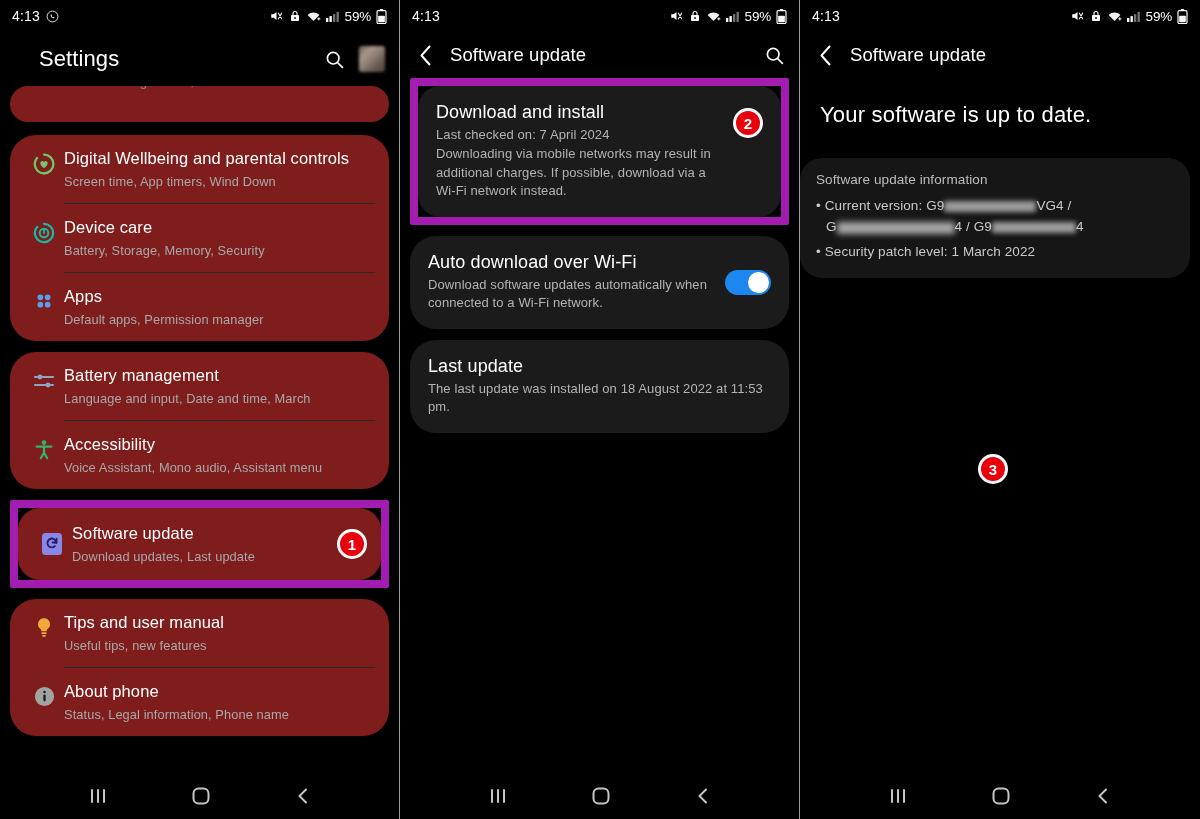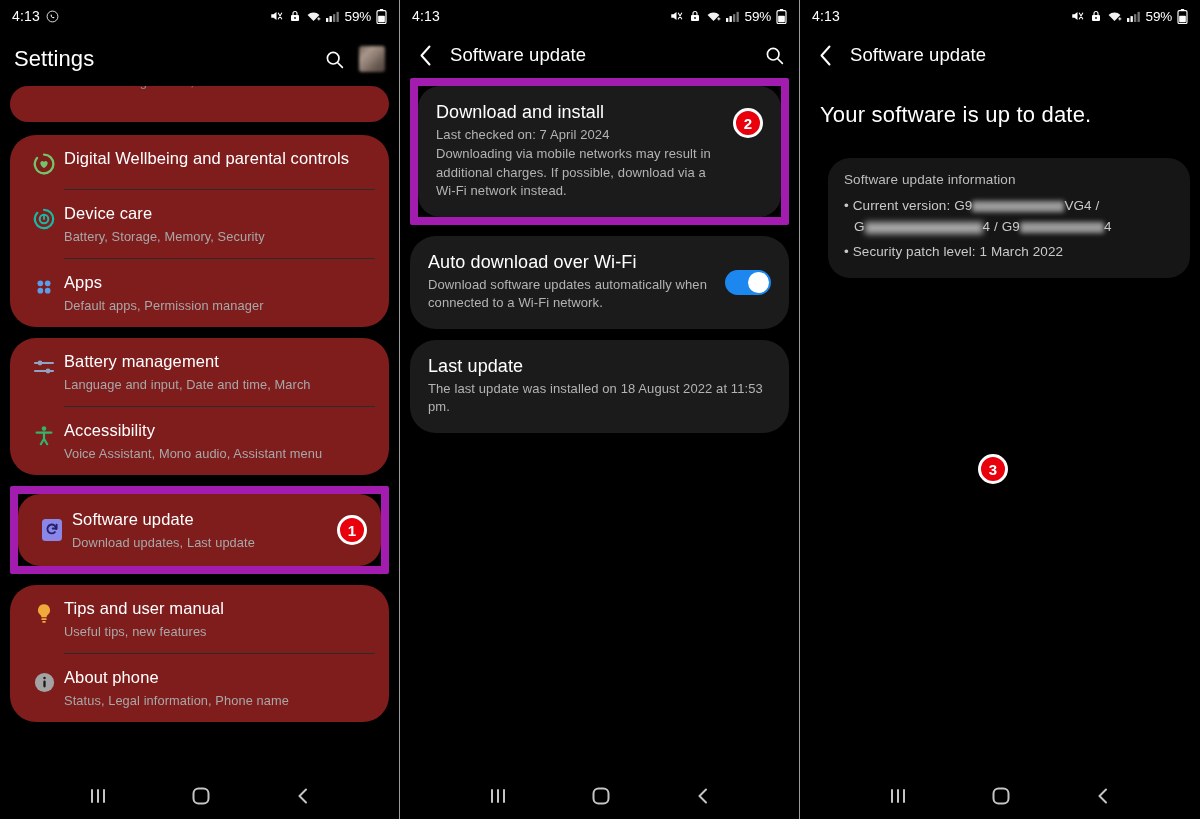--- a/index.html
+++ b/index.html
@@ -23,21 +23,21 @@
     padding: 16px 12px; color: #fff; font-size: 13.5px;
   }
   .sb-time { font-size: 14px; letter-spacing: .2px; }
   .sb-wa { margin-left: 6px; display: inline-block; }
   .sb-right { margin-left: auto; display: flex; align-items: center; gap: 5px; }
   .sb-pct { font-size: 13.5px; letter-spacing: -.2px; }
   svg { display: block; }
 
   
   .appbar { height: 46px; display: flex; align-items: center; padding: 0 14px; color: #fff; }
-  .appbar.big { height: 54px; }
+  .appbar.big { height: 54px; margin-left: 25px; }
   .title-lg { font-size: 22px; font-weight: 400; letter-spacing: .1px; }
   .title-md { font-size: 18.5px; font-weight: 500; letter-spacing: .1px; margin-left: 14px; }
   .ab-actions { margin-left: auto; display: flex; align-items: center; gap: 14px; }
   .avatar {
     width: 26px; height: 26px; border-radius: 3px;
     background: linear-gradient(135deg,#6d6158 0%,#a9968a 28%,#8c7c72 50%,#6a5b52 72%,#4d423c 100%);
     filter: blur(1.6px);
   }
   .back-chev { width: 22px; display: flex; justify-content: center; }
 
@@ -72,21 +72,21 @@
   .card { background: #1b1b1b; border-radius: 26px; padding: 16px 18px; position: relative; margin-bottom: 11px; }
   .card-h { color: #fff; font-size: 18px; font-weight: 400; letter-spacing: .1px; }
   .card-s { color: #b3b3b3; font-size: 13px; line-height: 1.42; margin-top: 3px; letter-spacing: .1px; }
   .card-row { display: flex; align-items: center; }
   .card-row .card-body { flex: 1; padding-right: 10px; }
   .toggle { width: 46px; height: 25px; border-radius: 13px; background: #1b87ef; position: relative; flex-shrink: 0; }
   .toggle .knob { position: absolute; right: 2px; top: 2px; width: 21px; height: 21px; border-radius: 50%; background: #fff; }
 
   
   .uptodate { color: #fff; font-size: 22px; font-weight: 400; padding: 24px 20px 0 20px; letter-spacing: .2px; }
-  .info-card { background: #161616; border-radius: 22px; margin: 30px 10px 0 28px; padding: 14px 24px 16px 16px; }
+  .info-card { background: #161616; border-radius: 22px; margin: 30px 10px 0 0; padding: 14px 24px 16px 16px; }
   .info-h { color: #bdbdbd; font-size: 13.5px; letter-spacing: .1px; }
   .info-li { color: #c9c9c9; font-size: 13.5px; line-height: 1.5; margin-top: 9px; letter-spacing: .1px; position: relative; }
   .blur-a, .blur-b, .blur-c, .blur-d {
     display: inline-block; background: #b9b9b9; filter: blur(2.6px);
     vertical-align: middle; border-radius: 1px; opacity: .82;
   }
   .blur-a { width: 92px; height: 11px; }
   .blur-b { width: 118px; height: 12px; filter: blur(3.4px); background:#c8c8c8; }
   .blur-c { width: 84px; height: 11px; }
   .badge3-pos { position: absolute; left: 178px; top: 454px; }
@@ -178,20 +178,21 @@
         <div class="row">
           <div class="ico">
             <svg width="24" height="24" viewBox="0 0 24 24">
               <path d="M12 2.6a9.4 9.4 0 110 18.8" fill="none" stroke="#74c46b" stroke-width="2.3" stroke-linecap="round"></path>
               <path d="M12 21.4A9.4 9.4 0 015 6" fill="none" stroke="#74c46b" stroke-width="2.3" stroke-linecap="round"></path>
               <path d="M12 16.2s-3.6-2.3-3.6-4.6A1.9 1.9 0 0112 10.3a1.9 1.9 0 013.6 1.3c0 2.3-3.6 4.6-3.6 4.6z" fill="#74c46b"></path>
             </svg>
           </div>
           <div class="txt">
             <div class="t1">Digital Wellbeing and parental controls</div>
+            <div class="t2">Screen time, App timers, Wind Down</div>
           </div>
         </div>
         <div class="sep"></div>
         <div class="row">
           <div class="ico">
             <svg width="24" height="24" viewBox="0 0 24 24">
               <path d="M12 2.8a9.2 9.2 0 110 18.4" fill="none" stroke="#18b8a5" stroke-width="2.2" stroke-linecap="round"></path>
               <path d="M12 21.2A9.2 9.2 0 015.3 5.8" fill="none" stroke="#18b8a5" stroke-width="2.2" stroke-linecap="round"></path>
               <circle cx="12" cy="12" r="4.3" fill="none" stroke="#18b8a5" stroke-width="2"></circle>
               <path d="M12 8.5v3.6" stroke="#18b8a5" stroke-width="1.8" stroke-linecap="round"></path>

